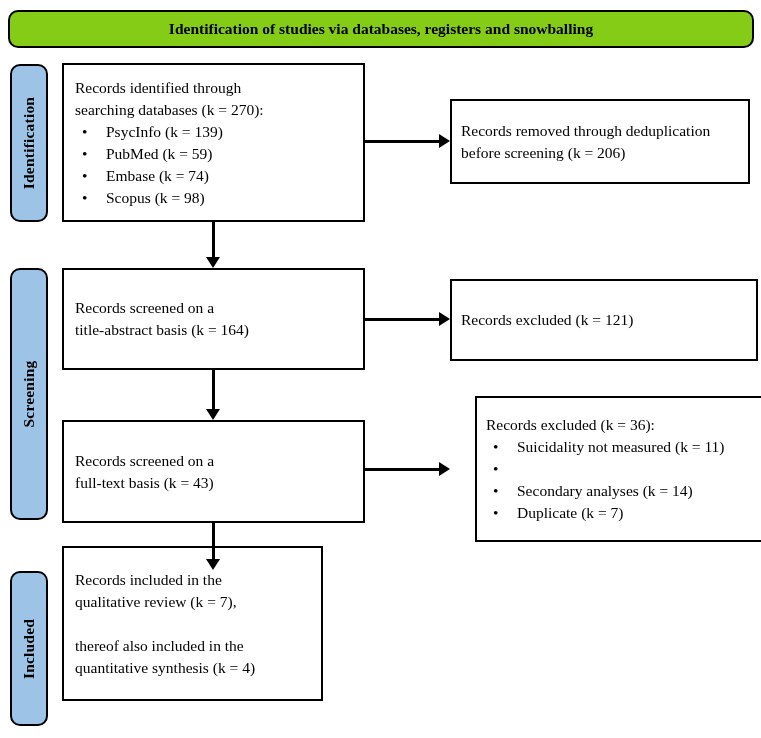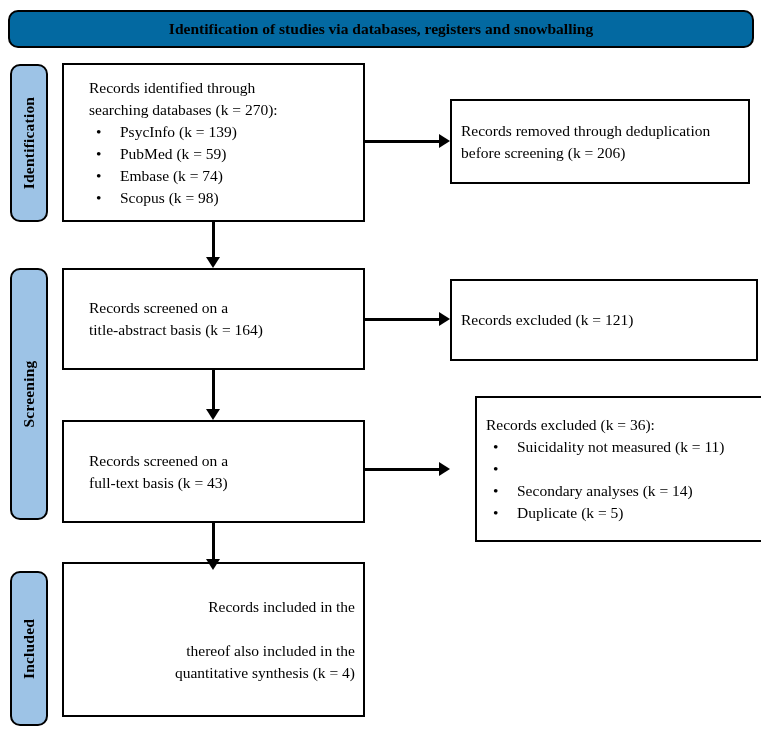--- a/index.html
+++ b/index.html
@@ -9,21 +9,21 @@
     height: 738px;
     background: #ffffff;
     font-family: "Liberation Serif", serif;
     color: #000000;
     overflow: hidden;
   }
   .banner {
     position: absolute;
     left: 8px; top: 10px; width: 746px; height: 38px;
     box-sizing: border-box;
-    background: #0369a1;
+    background: #84cc16;
     border: 2.5px solid #000;
     border-radius: 10px;
     display: flex; align-items: center; justify-content: center;
     font-weight: bold;
     font-size: 15.5px;
   }
   .stage {
     position: absolute;
     left: 10px; width: 38px;
     box-sizing: border-box;
@@ -44,30 +44,30 @@
   .stage-included       { top: 571px; height: 155px; }
 
   .box {
     position: absolute;
     box-sizing: border-box;
     background: #ffffff;
     border: 2px solid #000;
     font-size: 15.5px;
     line-height: 22px;
     display: flex; flex-direction: column; justify-content: center;
-    padding: 6px 8px 6px 25px;
+    padding: 6px 8px 6px 11px;
   }
   .box-right { padding-left: 9px; }
   .box-identified        { left: 62px;  top: 63px;  width: 303px; height: 159px; }
   .box-dedup             { left: 450px; top: 99px;  width: 300px; height: 85px;  }
   .box-title-abstract    { left: 62px;  top: 268px; width: 303px; height: 102px; }
   .box-excluded-ta       { left: 450px; top: 279px; width: 308px; height: 82px;  }
   .box-full-text         { left: 62px;  top: 420px; width: 303px; height: 103px; }
   .box-excluded-ft       { left: 475px; top: 396px; width: 300px; height: 146px; }
-  .box-included          { left: 62px;  top: 562px; width: 303px; height: 155px; align-items: flex-end; }
+  .box-included          { left: 62px;  top: 546px; width: 261px; height: 155px; }
 
   .bullet-row { display: flex; }
   .bullet-row .glyph { width: 24px; padding-left: 7px; flex: none; }
   .spacer-line { height: 22px; }
 
   
   .arrow-v {
     position: absolute;
     width: 2.5px;
     background: #000;
@@ -169,26 +169,27 @@
     </div>
     <div class="bullet-row">
       <span class="glyph">•</span>
     </div>
     <div class="bullet-row">
       <span class="glyph">•</span>
       <span>Secondary analyses (k = 14)</span>
     </div>
     <div class="bullet-row">
       <span class="glyph">•</span>
-      <span>Duplicate (k = 5)</span>
+      <span>Duplicate (k = 7)</span>
     </div>
   </div>
 
   <div class="box box-included">
     <div>Records included in the</div>
+    <div>qualitative review (k = 7),</div>
     <div class="spacer-line"></div>
     <div>thereof also included in the</div>
     <div>quantitative synthesis (k = 4)</div>
   </div>
 
   <div class="arrow-v arrow-1"></div>
   <div class="arrow-v arrow-2"></div>
   <div class="arrow-v arrow-3"></div>
   <div class="arrow-h arrow-h1"></div>
   <div class="arrow-h arrow-h2"></div>

